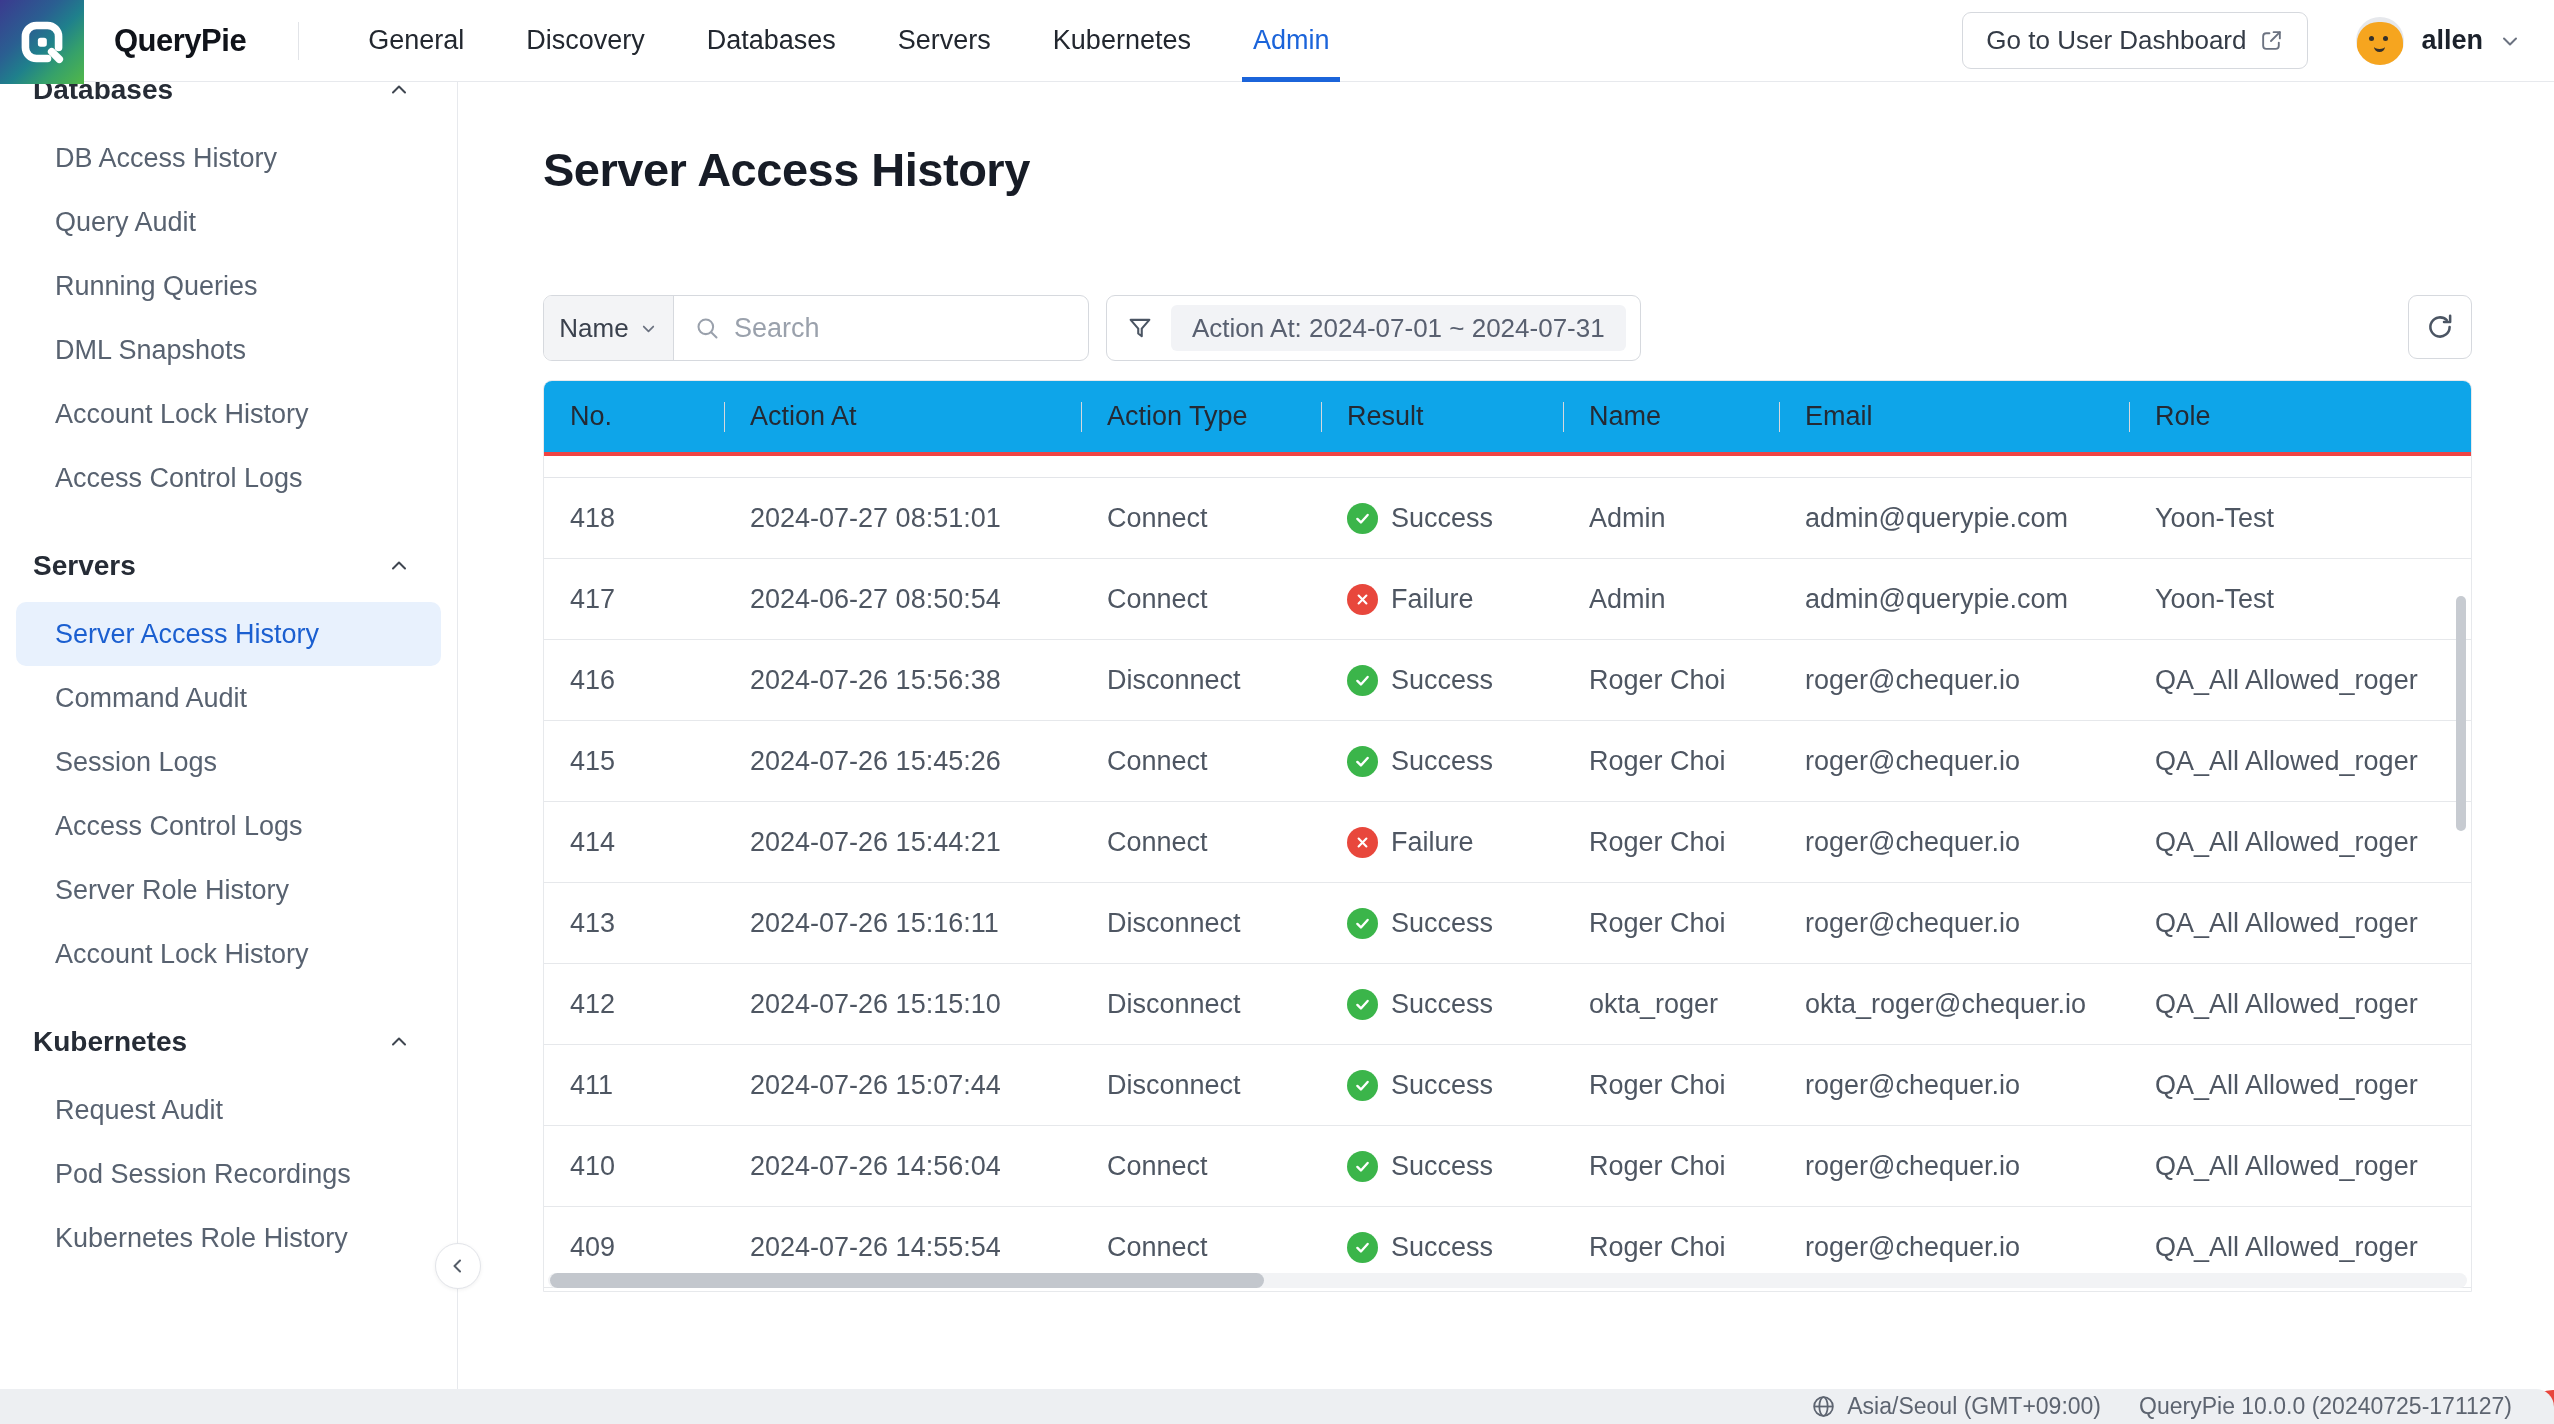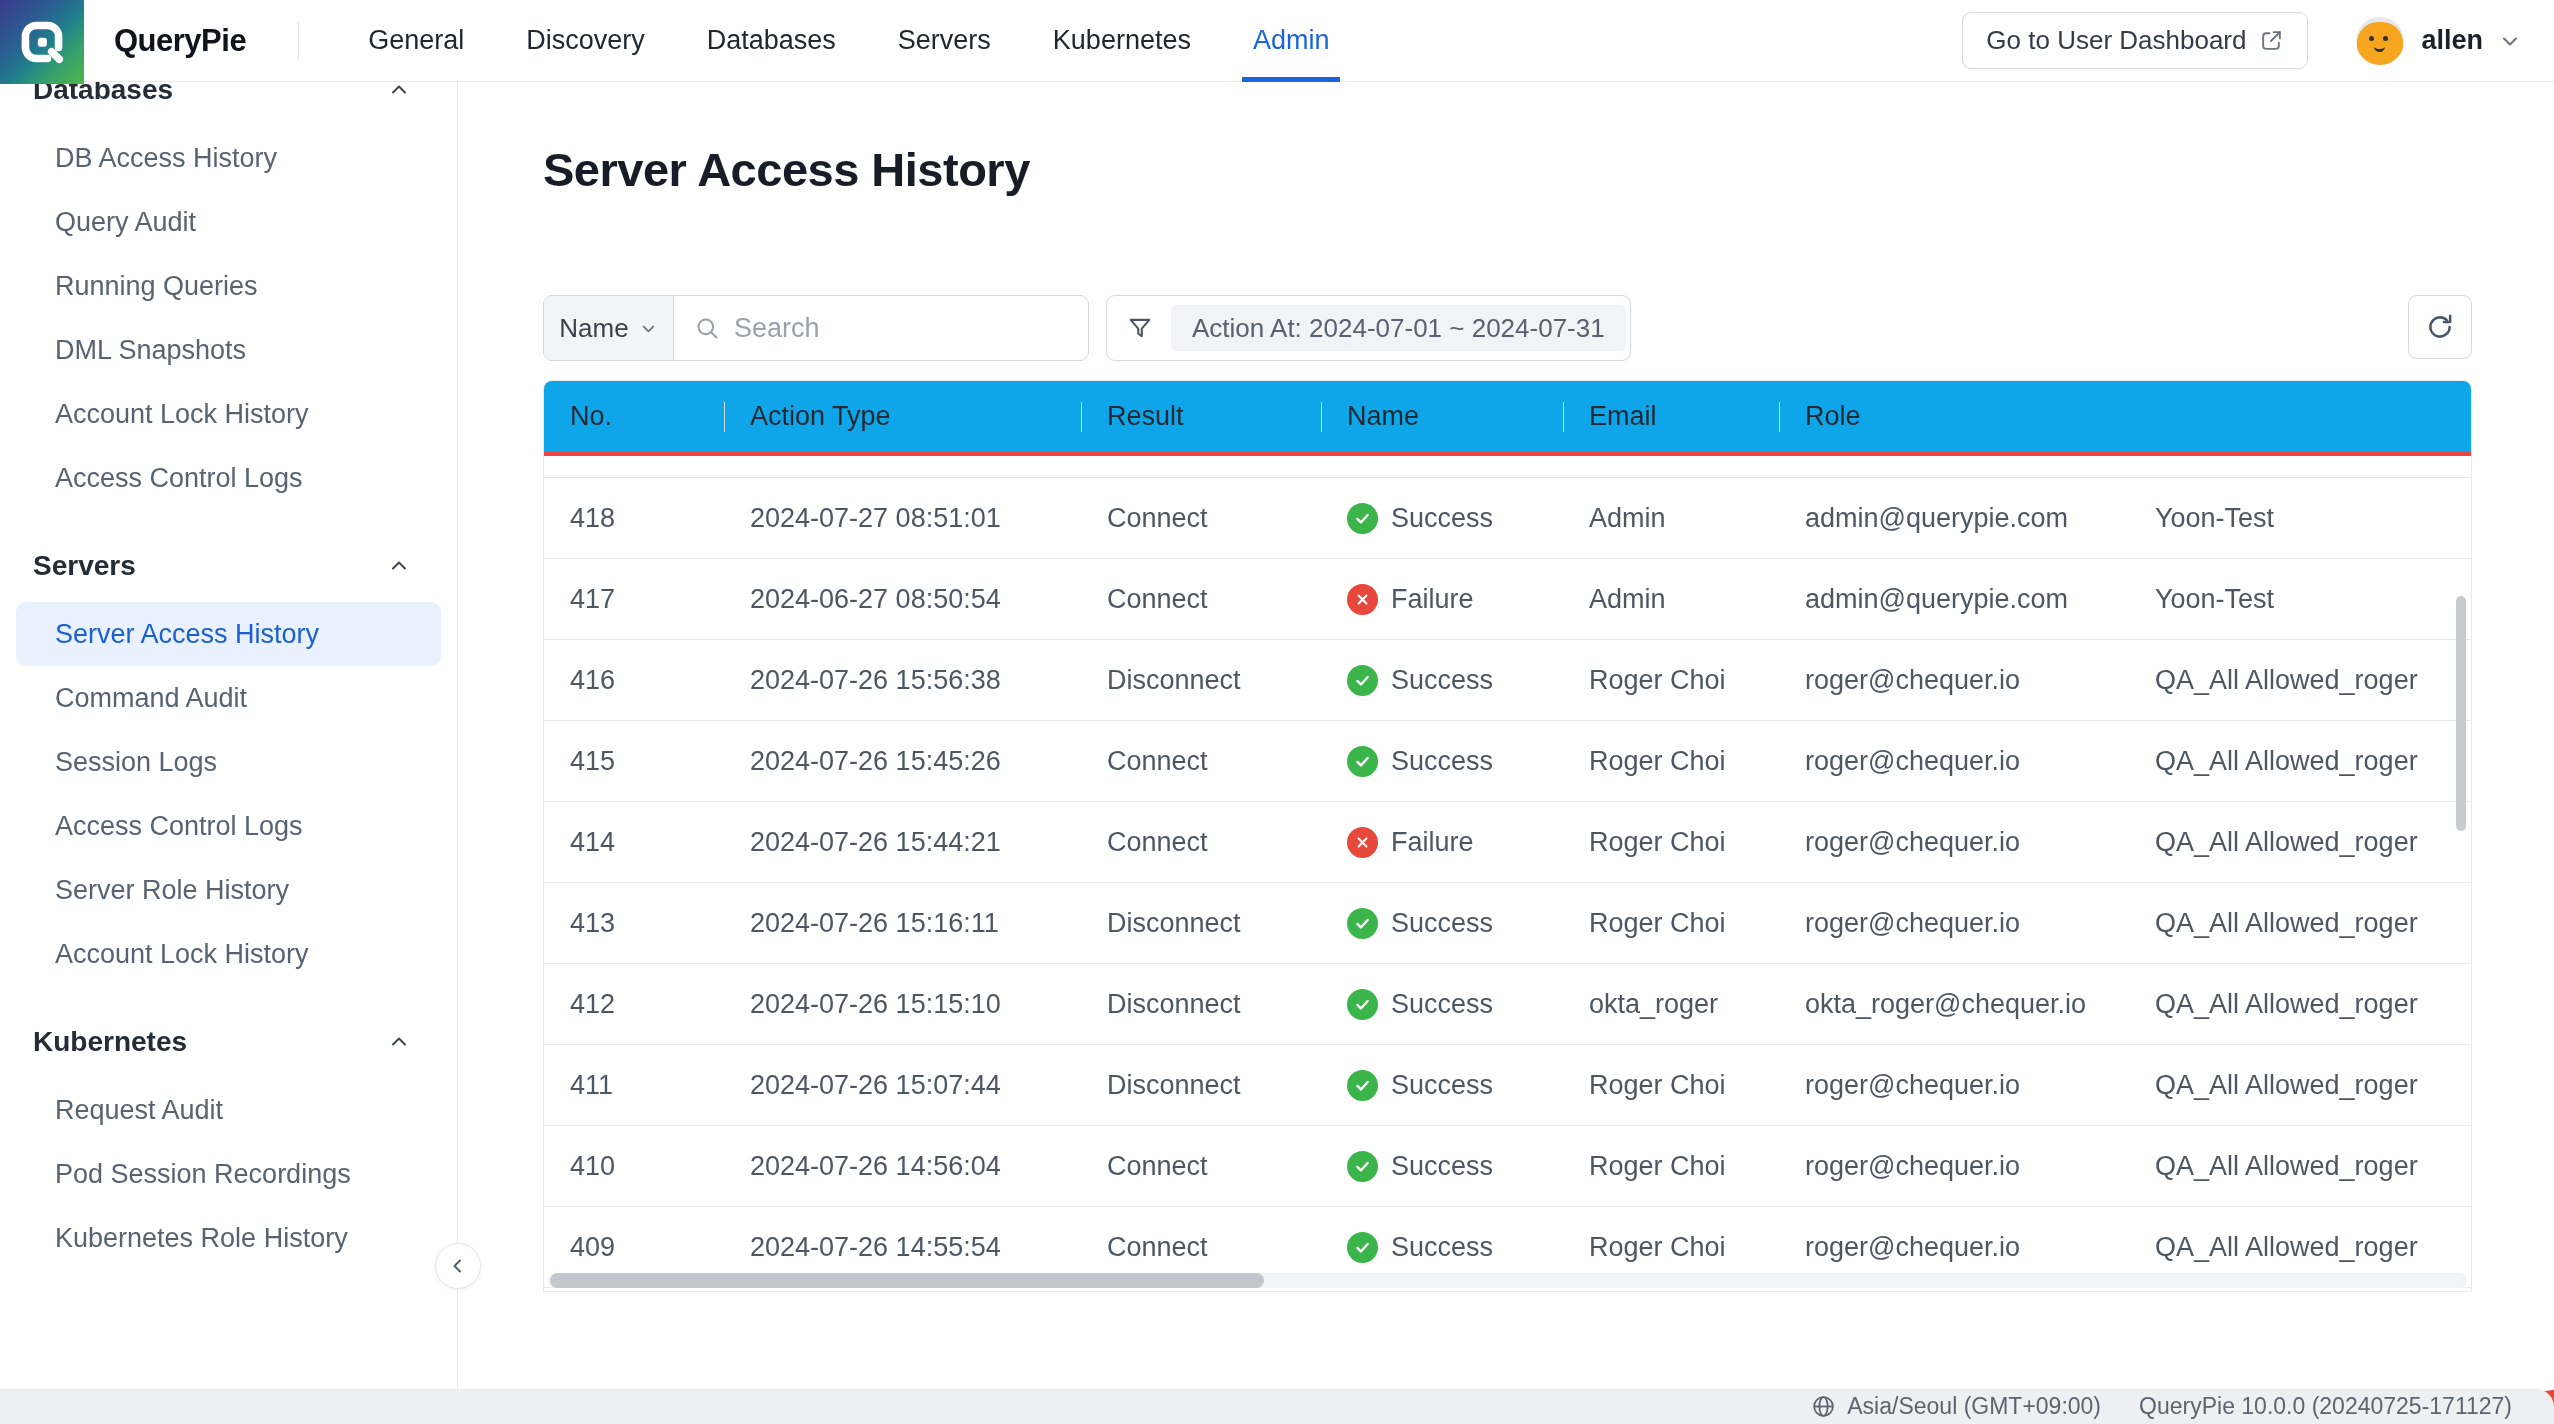--- a/index.html
+++ b/index.html
@@ -96,21 +96,21 @@
     align-items:center; justify-content:center; gap:10px; font-size:26px; color:#3a414d; cursor:pointer;
   }
   .search-box { flex:1; display:flex; align-items:center; padding-left:20px; gap:13px; }
   .search-box input {
     border:none; outline:none; flex:1; font-size:27px; color:#3a414d; background:transparent;
     font-family:inherit; min-width:0;
   }
   .search-box input::placeholder { color:#9aa1ac; }
   .filter-group {
     margin-left:17px; height:66px; border:1px solid #d6d9de; border-radius:9px;
-    display:flex; align-items:center; padding:0 4px 0 19px; gap:17px; background:#fff;
+    display:flex; align-items:center; padding:0 14px 0 19px; gap:17px; background:#fff;
   }
   .filter-chip {
     background:#f2f3f6; border-radius:6px; height:46px; line-height:46px; padding:0 21px;
     font-size:26px; color:#596070; white-space:nowrap; cursor:pointer;
   }
   .refresh-btn {
     position:absolute; right:82px; top:213px; width:64px; height:64px; border:1px solid #d6d9de;
     border-radius:9px; background:#fff; display:flex; align-items:center; justify-content:center; cursor:pointer;
   }
 
@@ -292,20 +292,23 @@
       <polyline points="19.6,3.6 19.6,8.2 15,8.2" fill="none" stroke="#4b5563" stroke-width="1.9" stroke-linecap="round" stroke-linejoin="round"></polyline>
     </svg>
   </button>
 
   <section class="table-wrap">
     <div class="t-grid t-header">
       <div class="t-hcell">
           <span>No.</span>
         </div>
       <div class="t-hcell">
+          <span>Action At</span>
+        </div>
+      <div class="t-hcell">
           <span>Action Type</span>
         </div>
       <div class="t-hcell">
           <span>Result</span>
         </div>
       <div class="t-hcell">
           <span>Name</span>
         </div>
       <div class="t-hcell">
           <span>Email</span>

